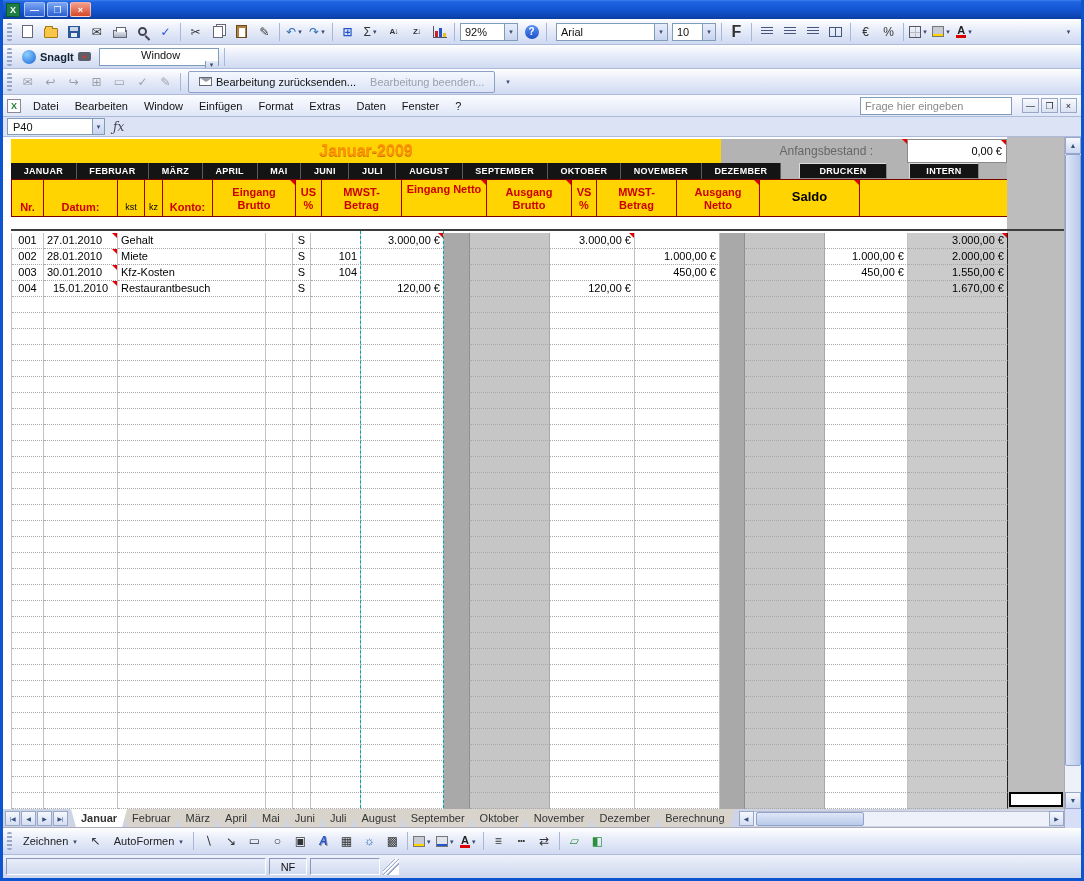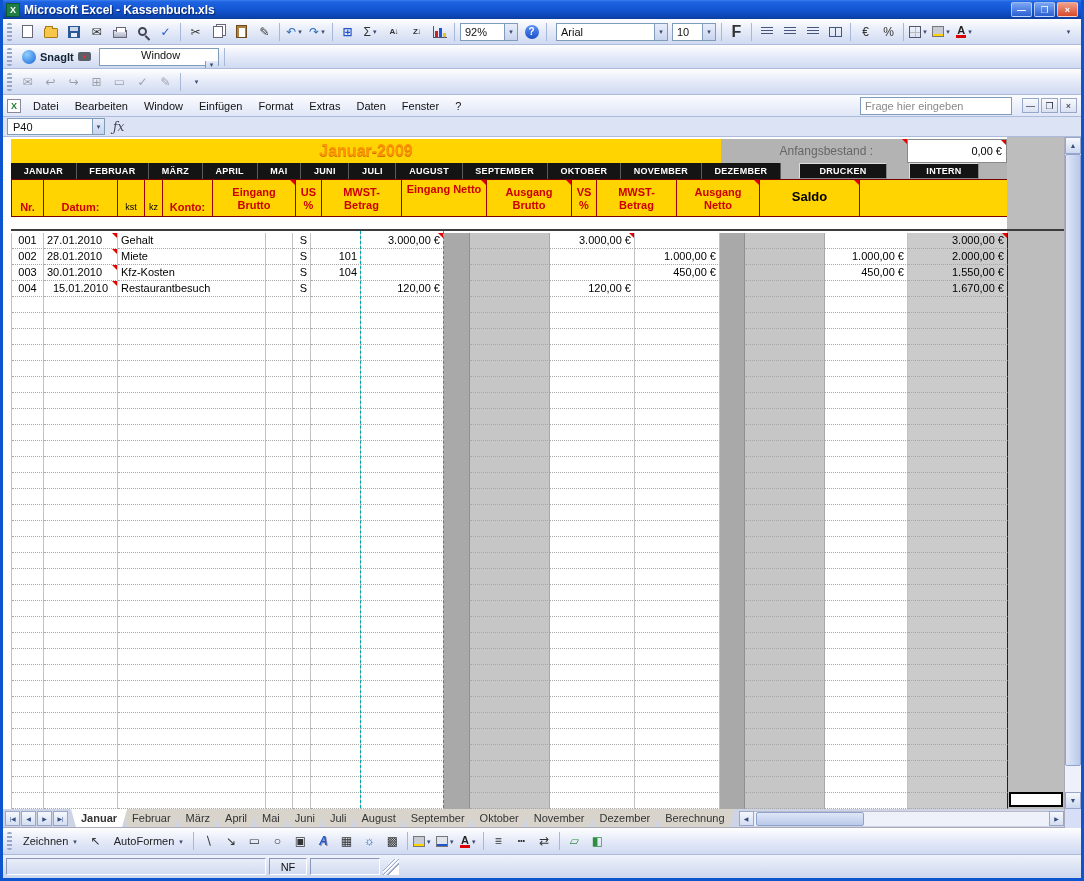--- a/index.html
+++ b/index.html
@@ -121,21 +121,21 @@
   .col-kst .hl1,.col-kz .hl1{color:#000;font-weight:normal;font-size:9px;}
   .hcell.col-eingang_netto{justify-content:flex-start;padding-top:3px;}
   .hcell.col-saldo{justify-content:center;}
   .col-saldo .hl1{color:#000;font-size:13px;}
   .thick-line{position:absolute;left:8px;top:92px;width:1053px;height:2px;background:#3c3c3c;}
   .grid{position:absolute;left:8px;top:96px;width:996px;border-left:1px solid #c2c2c2;}
   .grow{display:flex;height:16px;}
   .gcell{font-size:11px;line-height:15px;border-right:1px solid #c2c2c2;border-bottom:1px dotted #a8a8a8;
     padding:0 3px;white-space:nowrap;overflow:hidden;position:relative;flex:0 0 auto;color:#000;}
   .col-nr{text-align:center;}
-  .col-kz{text-align:right;}
+  .col-kz{text-align:center;}
   .gcell.col-konto,.gcell.col-eingang_brutto,.gcell.col-mwst1,.gcell.col-eingang_netto,.gcell.col-ausgang_brutto,
   .gcell.col-mwst2,.gcell.col-ausgang_netto,.gcell.col-saldo{text-align:right;}
   .gcell.col-us,.gcell.col-vs{background:#a9a9a9;border-right-color:#8f8f8f;}
   .gcell.col-mwst1,.gcell.col-mwst2{background:#c6c6c6;border-right-color:#a8a8a8;}
   .gcell.col-saldo{background:#cbcbcb;border-right:1px solid #222;}
   .note::after{content:"";position:absolute;top:0;right:0;border-left:5px solid transparent;border-top:5px solid #e00000;}
   .teal-line{position:absolute;top:94px;bottom:1px;width:0;border-left:1px dashed #00a8a8;}
   .t1{left:357px;} .t2{left:440px;}
   .selection-box{position:absolute;left:1006px;top:655px;width:54px;height:15px;background:#fff;border:2px solid #000;}
   .vscroll{position:absolute;left:1061px;top:0;width:17px;bottom:0;background:#eef1fa;display:flex;flex-direction:column;border-left:1px solid #aab;}
@@ -174,21 +174,20 @@
 </style>
 </head>
 <body>
 
 <div class="window">
 
   <div class="titlebar">
     <div class="app-icon">
         <span>X</span>
       </div>
-    <div class="title-text">Microsoft Excel - Kassenbuch.xls</div>
     <div class="tb-controls">
       <div class="tb-btn">
           <span>—</span>
         </div>
       <div class="tb-btn">
           <span>❐</span>
         </div>
       <div class="tb-btn close">
           <span>×</span>
         </div>
@@ -347,20 +346,29 @@
     <div class="tbtn dis">
         <span class="gi">▭</span>
       </div>
     <div class="tbtn dis">
         <span class="gi">✓</span>
       </div>
     <div class="tbtn dis">
         <span class="gi">✎</span>
       </div>
     <div class="sep"></div>
+    <div class="rev-group">
+      <div class="rev-btn">
+        <span class="ci ci-sendmail"></span>
+        <span>Bearbeitung zurücksenden...</span>
+      </div>
+      <div class="rev-btn dis">
+        <span>Bearbeitung beenden...</span>
+      </div>
+    </div>
     <div class="tbtn">
         <span class="dd">▾</span>
       </div>
   </div>
 
   <div class="menubar">
     <div class="ws-icon">
         <span>X</span>
       </div>
     <div id="menu-items" class="menu-items">

